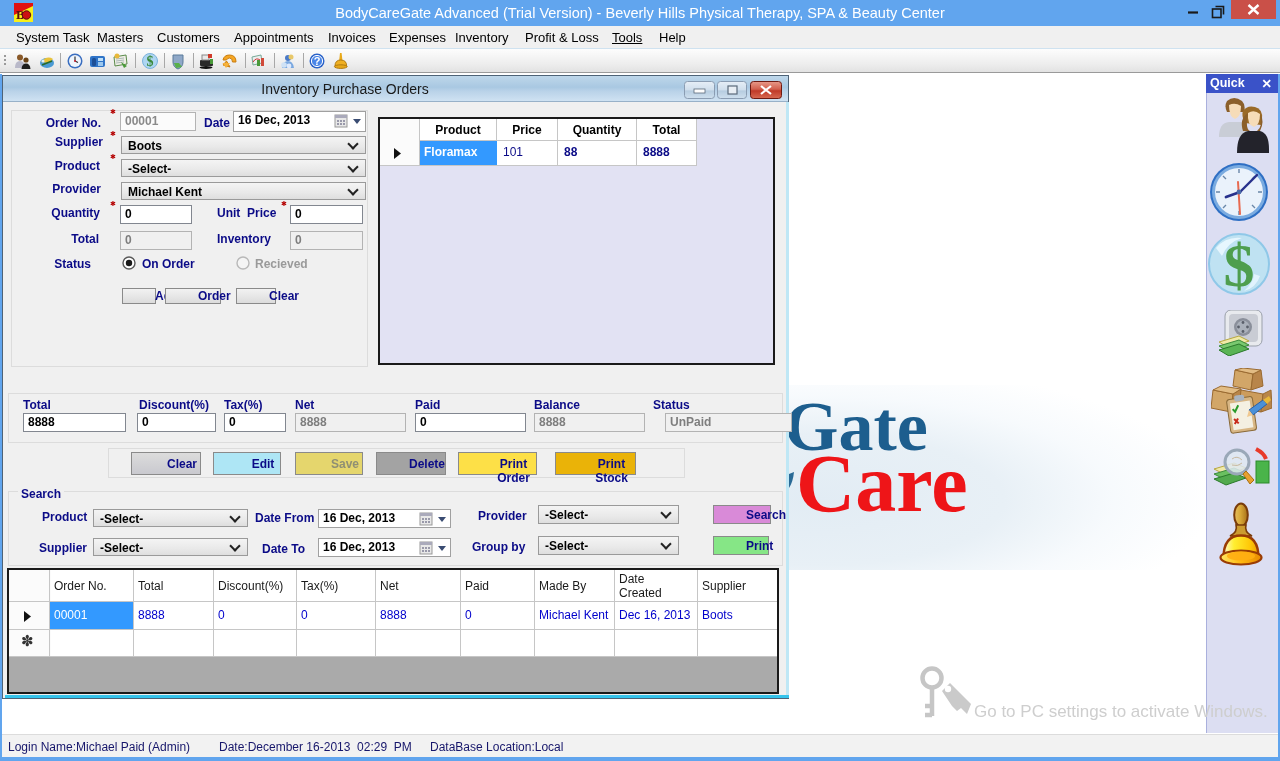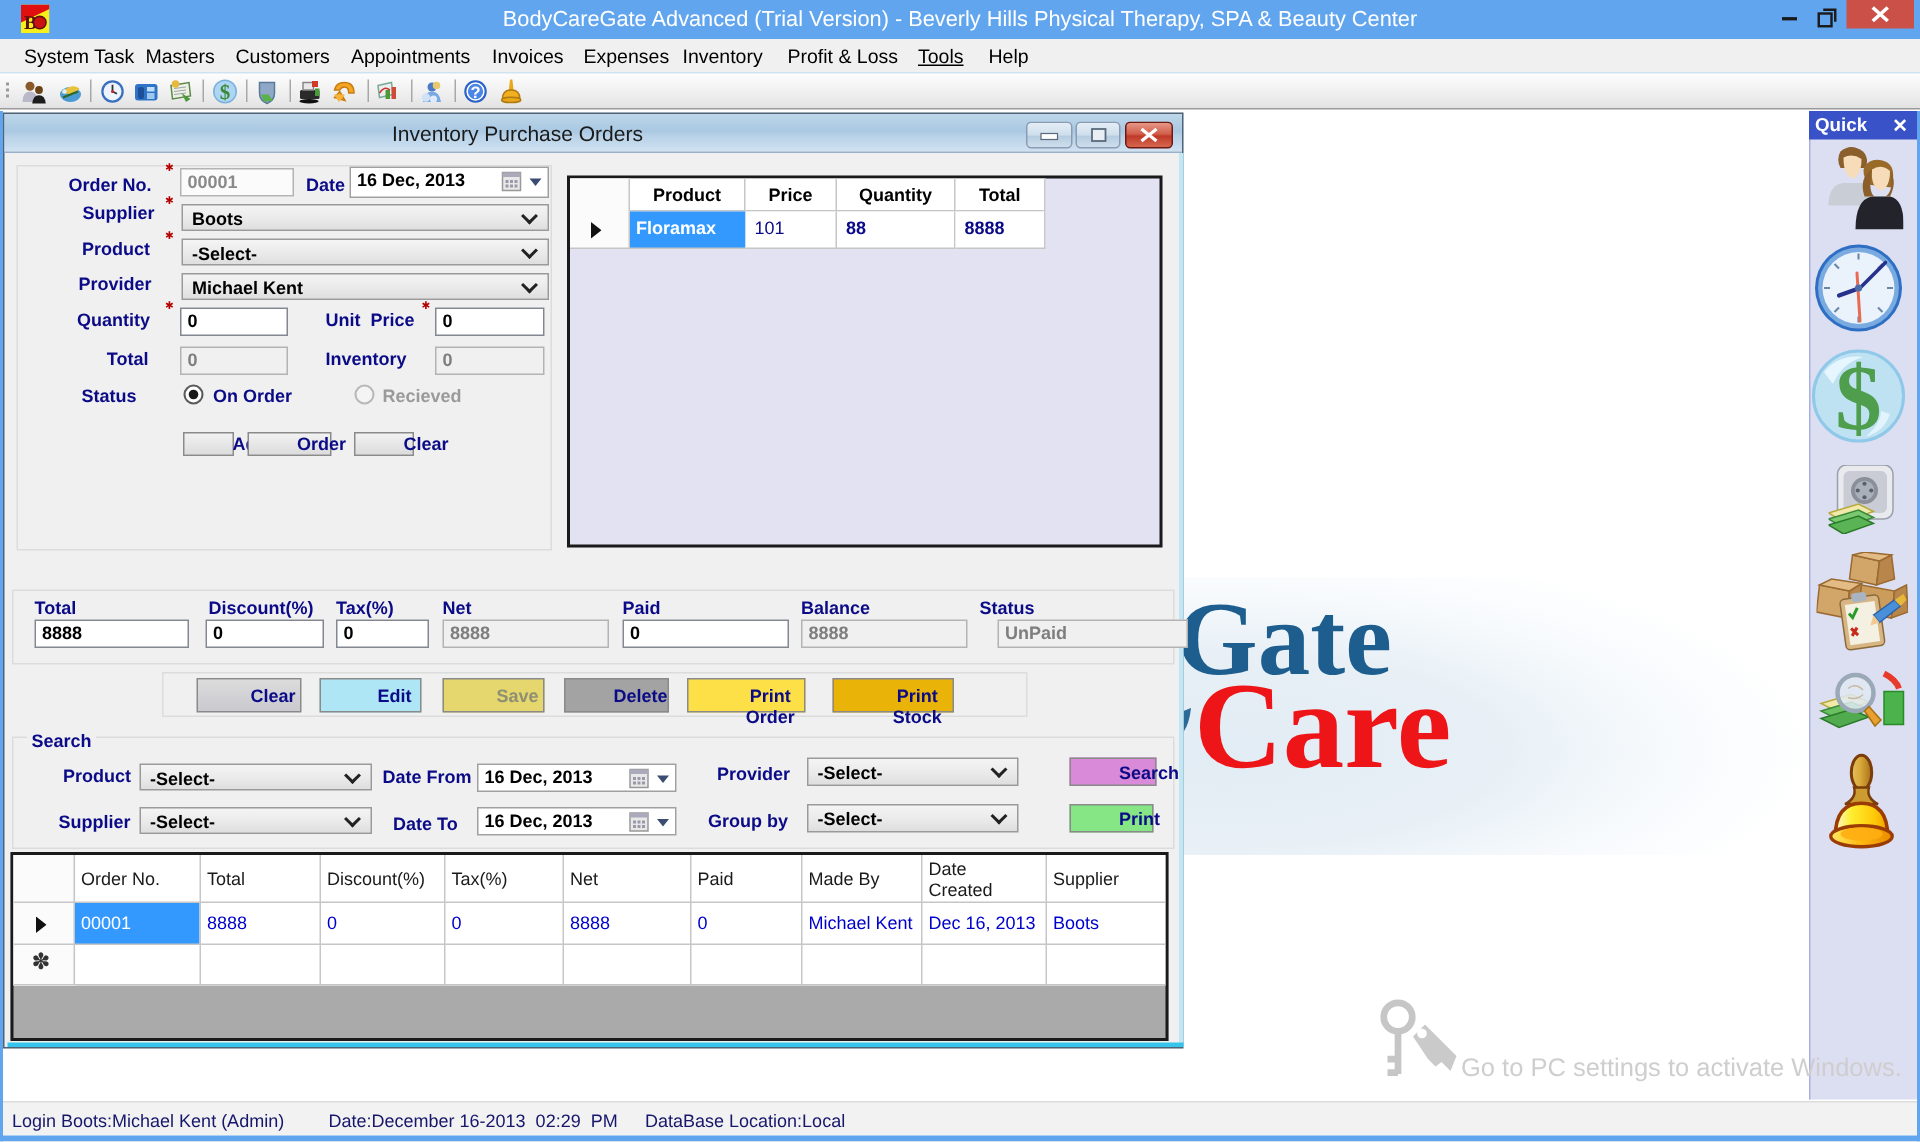--- a/index.html
+++ b/index.html
@@ -162,21 +162,21 @@
     <g transform="translate(333,4)">
         <path d="M7 1 L8.6 1 L9.6 10 L6 10 Z" fill="#e8a818"></path>
         <path d="M2 14 Q2 8 7.8 8 Q13.6 8 13.6 14 Z" fill="#f0b022" stroke="#b07a10"></path>
         <ellipse cx="7.8" cy="14.6" rx="6.4" ry="1.8" fill="#e8a818" stroke="#b07a10"></ellipse>
       </g>
     <g stroke="#a8a8a8">
         <path d="M60.5 5 V20 M135.5 5 V20 M164.5 5 V20 M193.5 5 V20 M245.5 5 V20 M274.5 5 V20 M303.5 5 V20"></path>
       </g>
   </svg>
   <div id="statusbar" class="abs"></div>
-  <div class="st" style="left:8px;">Login Boots:Michael Kent (Admin)</div>
+  <div class="st" style="left:8px;">Login Name:Michael Paid (Admin)</div>
   <div class="st" style="left:219px;">Date:December 16-2013&nbsp; 02:29&nbsp; PM</div>
   <div class="st" style="left:430px;">DataBase Location:Local</div>
   <div id="winborderB" class="abs"></div>
   <div id="winborderL" class="abs"></div>
   <div id="winborderR" class="abs"></div>
 
   <div id="quick" class="abs"></div>
   <div id="quickhdr" class="abs">
       <span style="position:absolute;left:4px;top:2px;">Quick</span>
       <span style="position:absolute;right:6px;top:2px;font-weight:bold;">✕</span>

